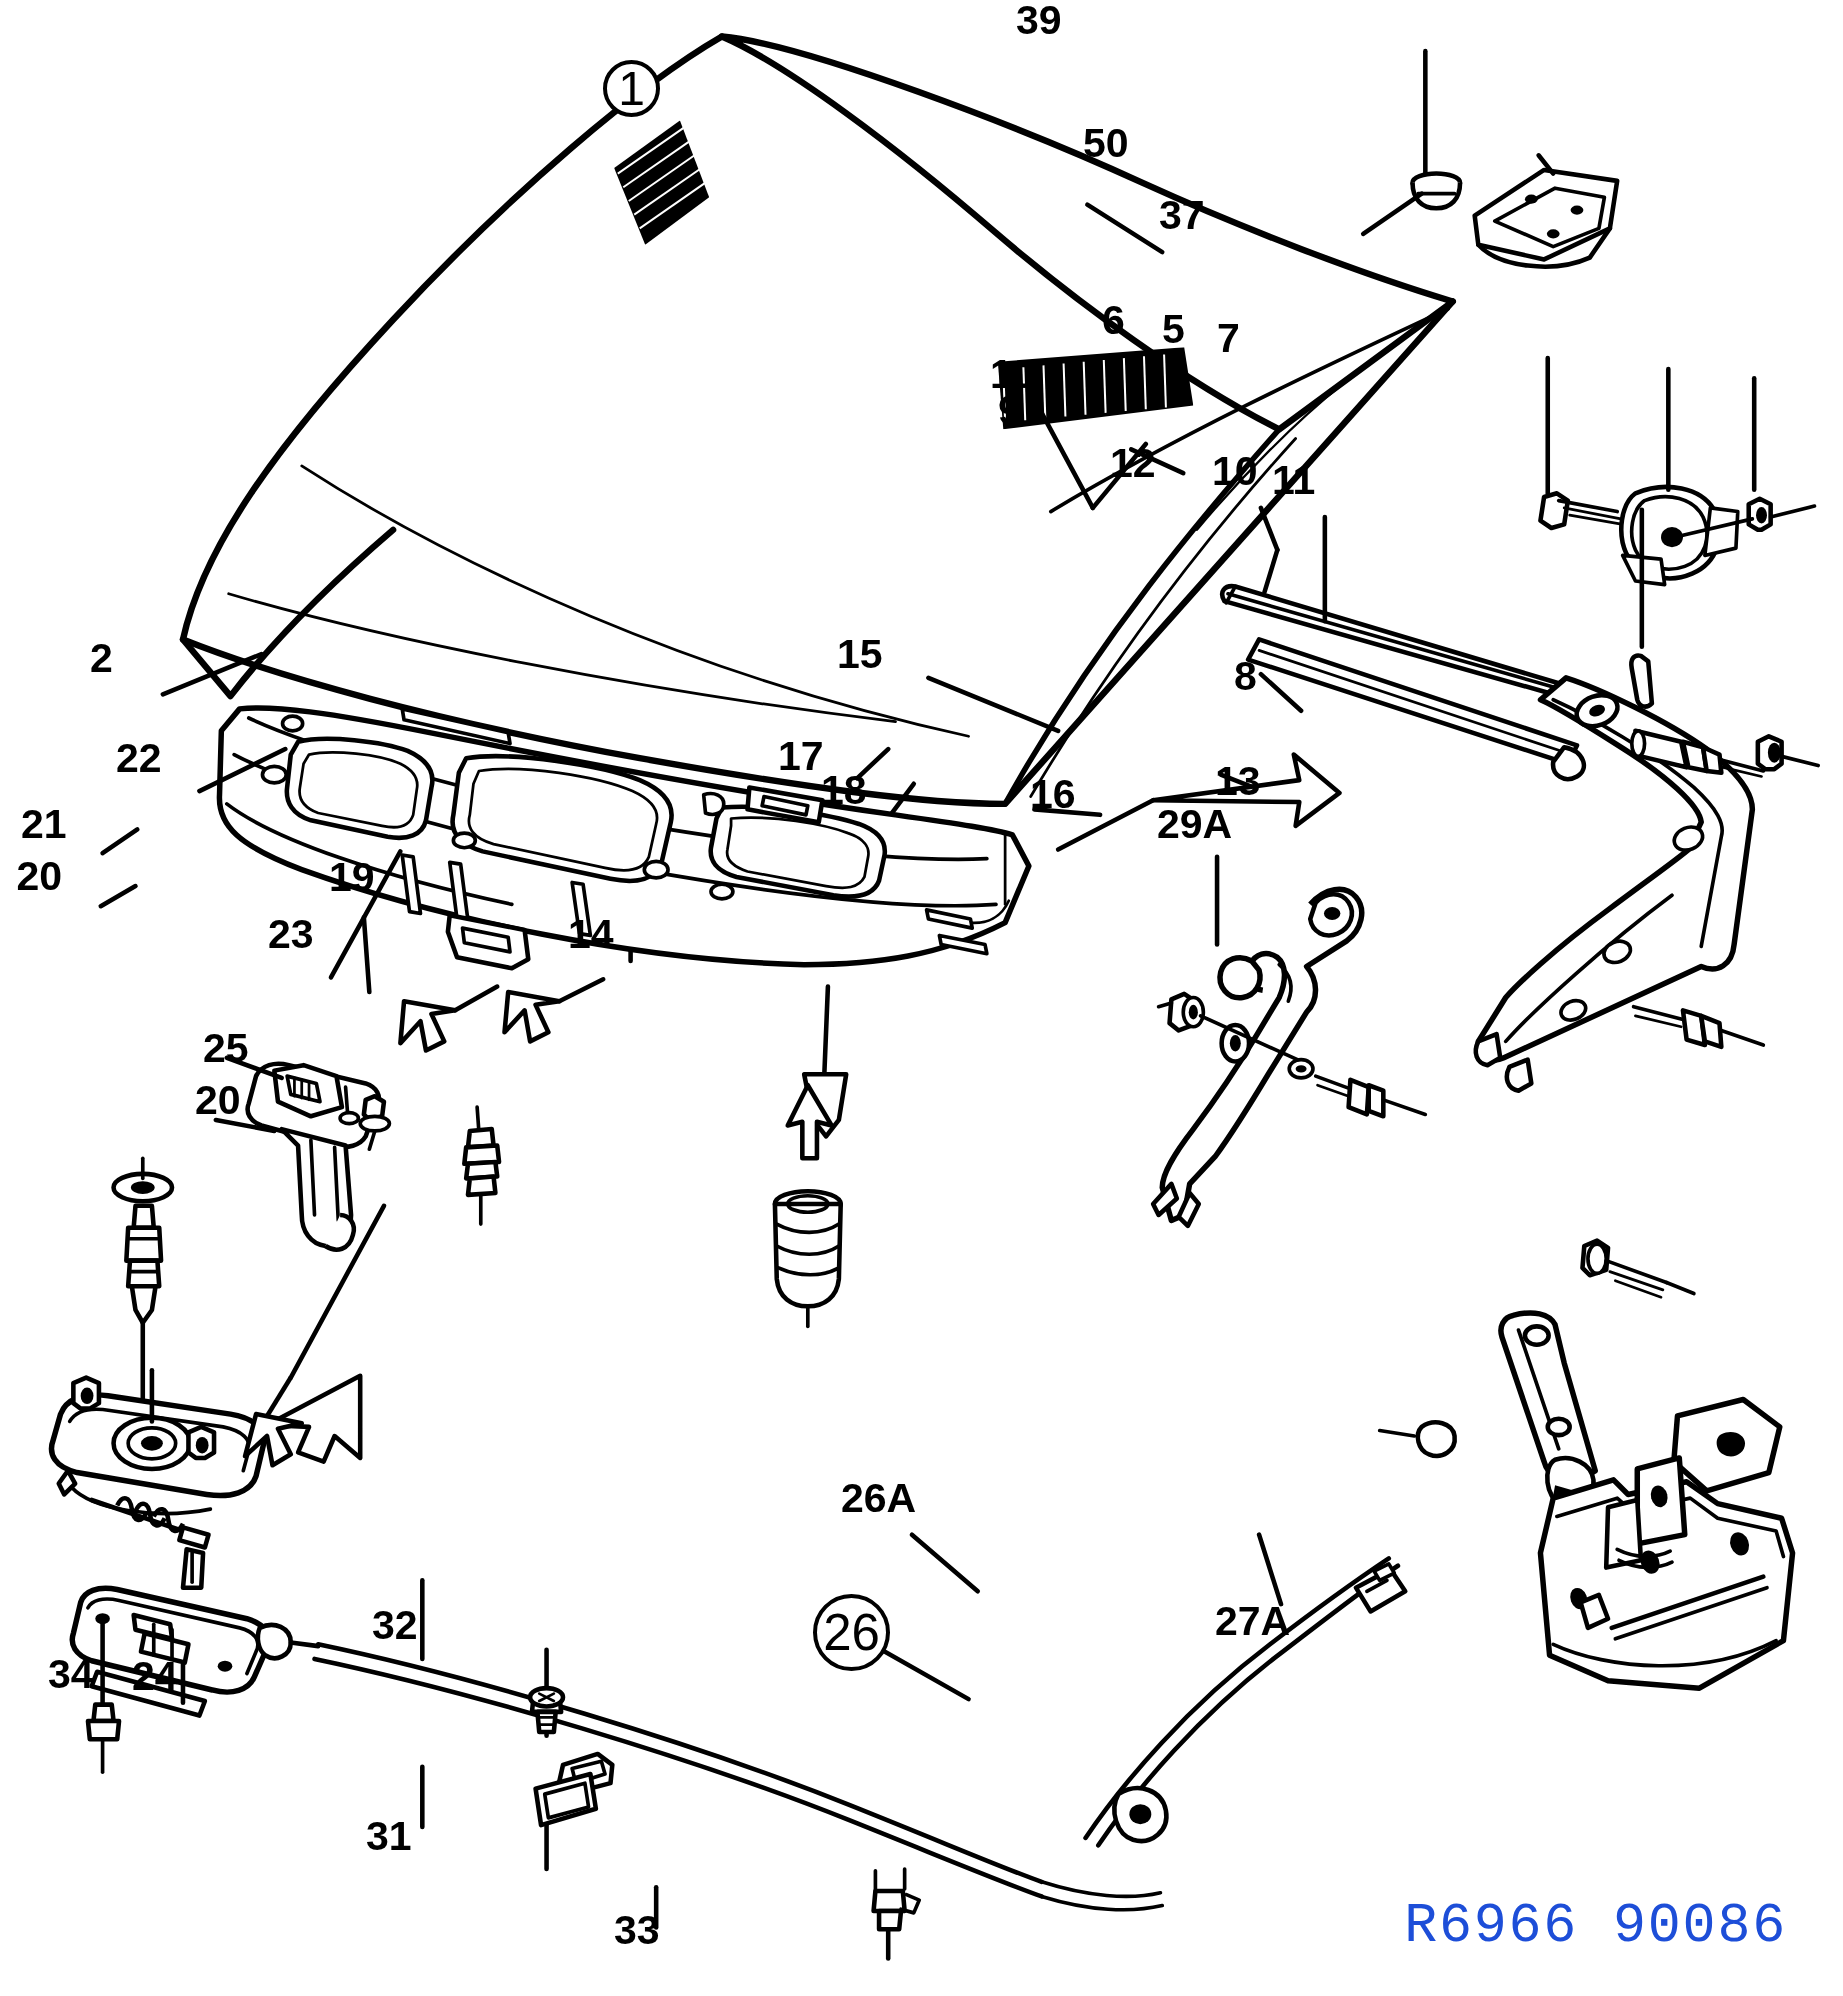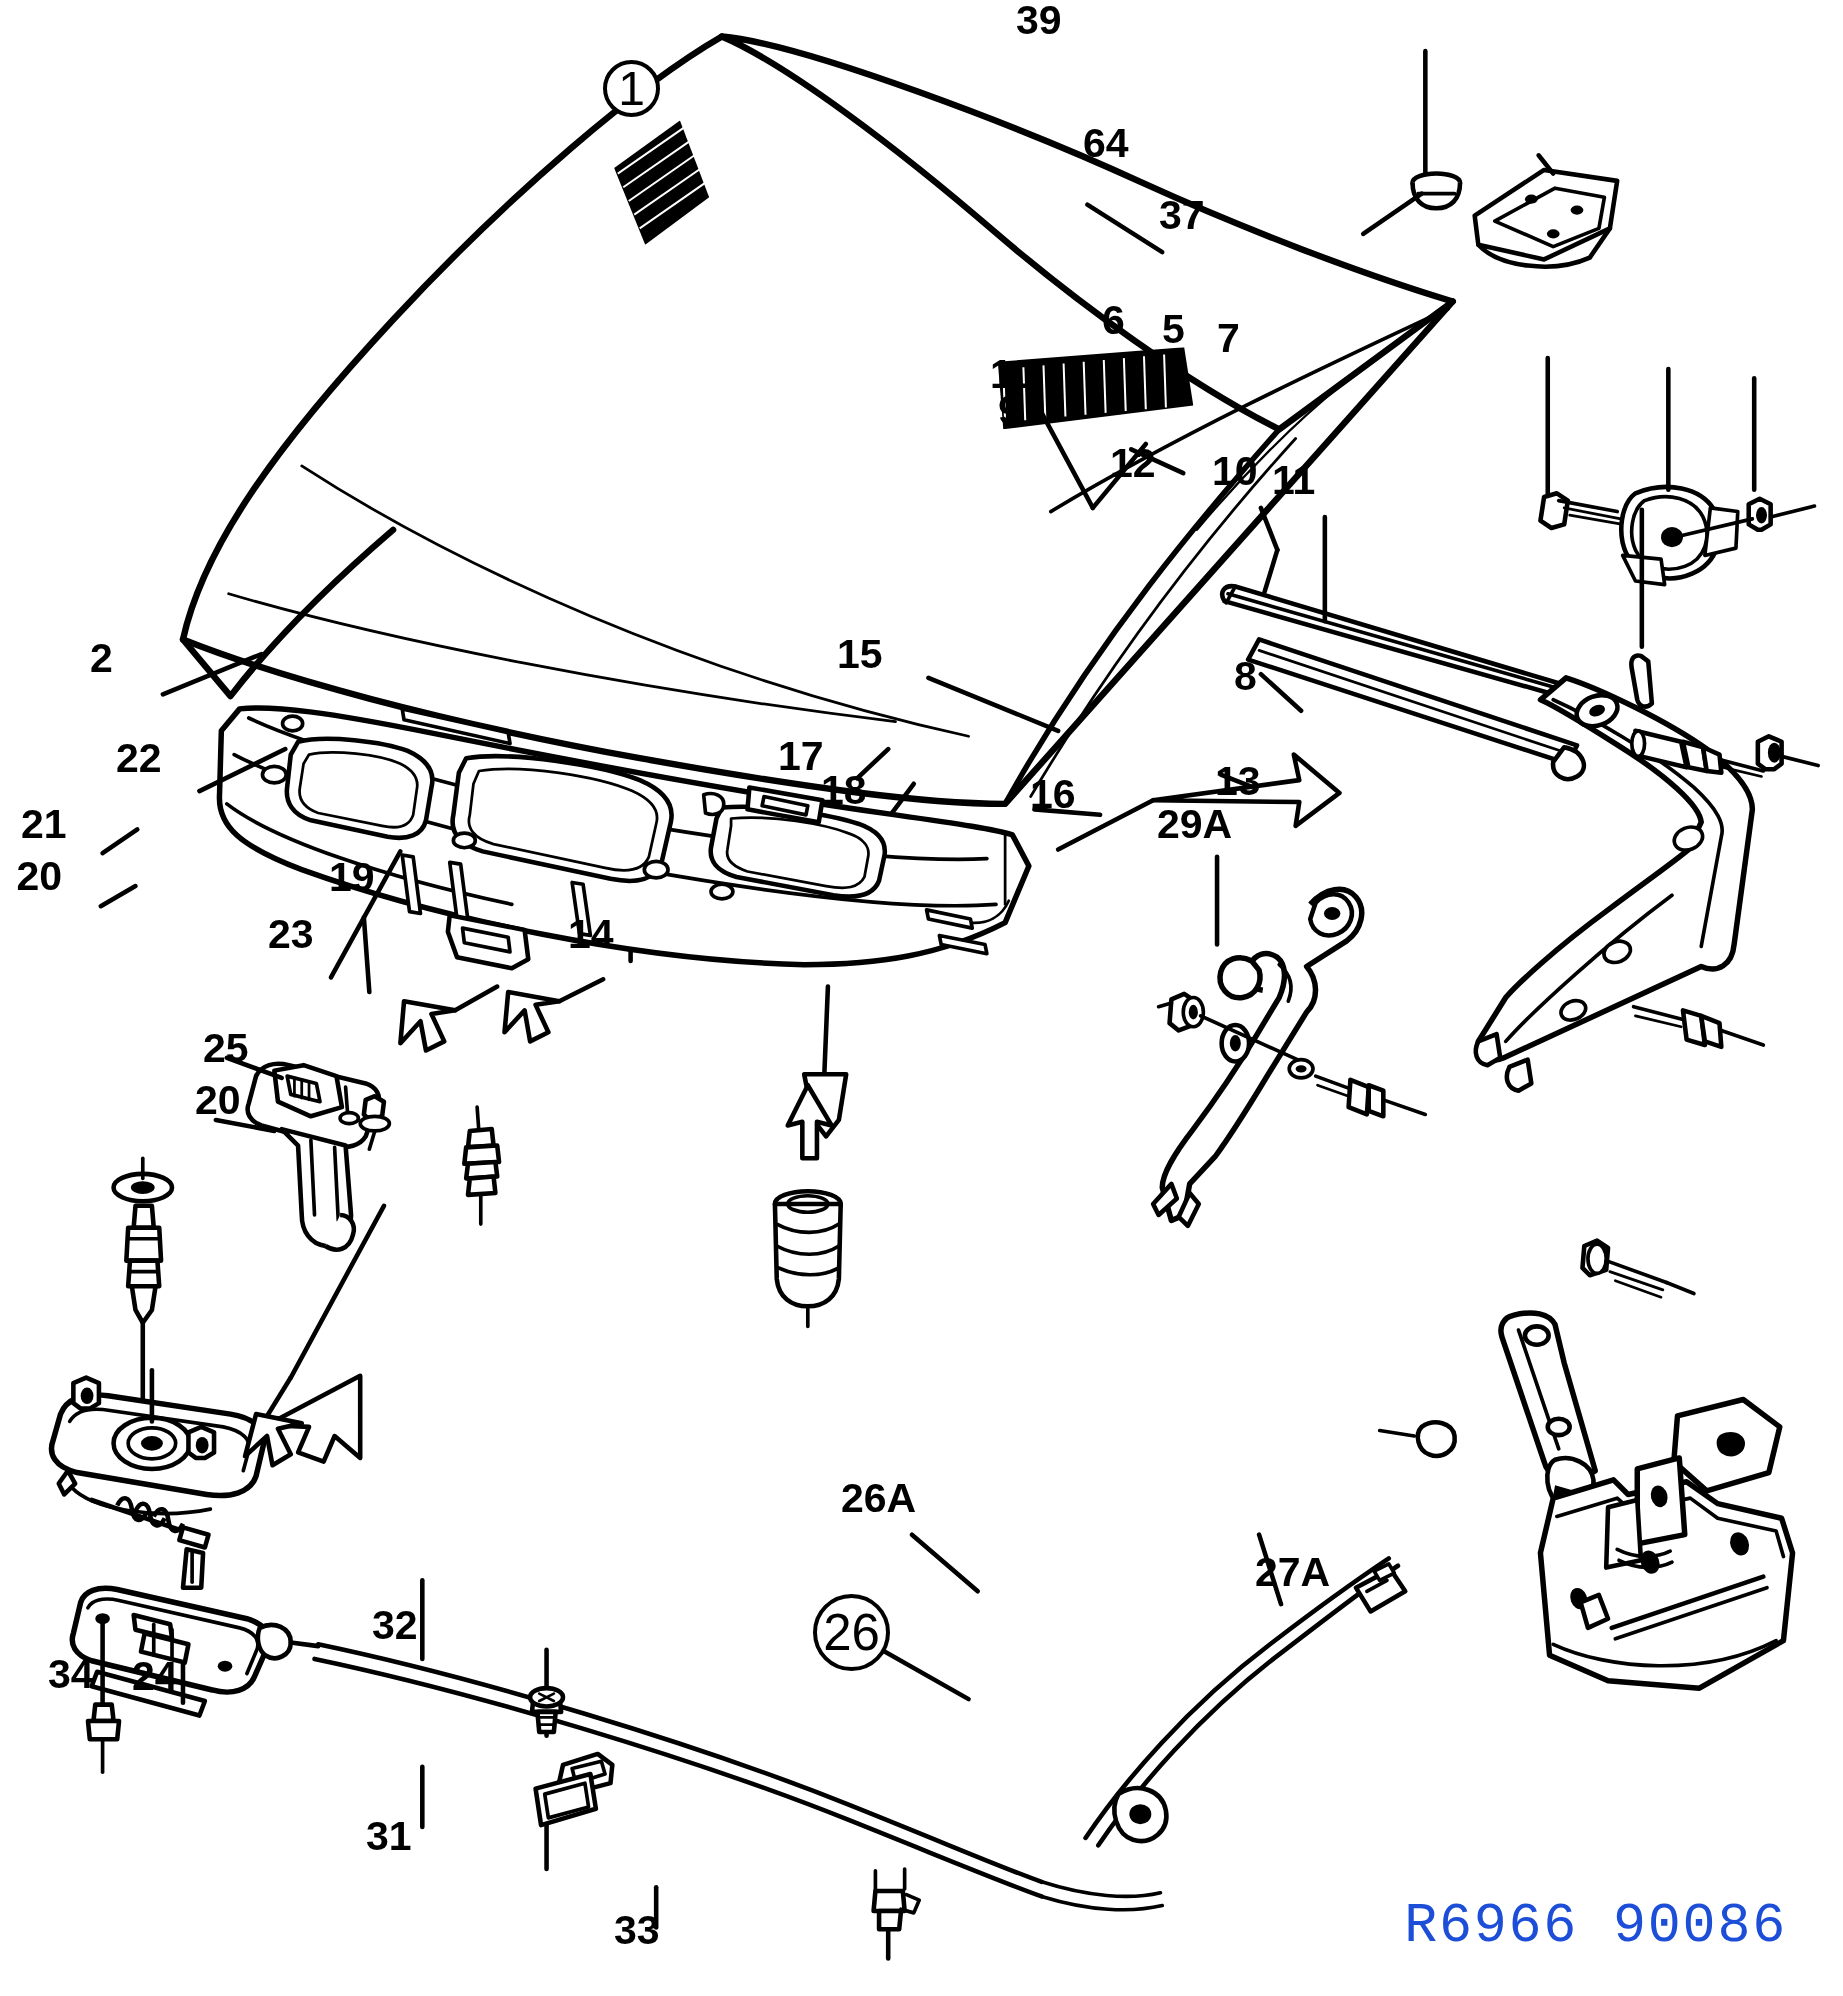--- a/index.html
+++ b/index.html
@@ -553,21 +553,21 @@
   </svg>
 
   <div class="balloon" style="left:603px;top:60px;width:57px;height:57px;font-size:48px;">
     <span>1</span>
   </div>
   <div class="balloon" style="left:813px;top:1594px;width:77px;height:77px;font-size:51px;">
     <span>26</span>
   </div>
 
   <div class="lbl" style="left:1016px;top:0px;"><span>39</span></div>
-  <div class="lbl" style="left:1083px;top:123px;"><span>64</span></div>
+  <div class="lbl" style="left:1083px;top:123px;"><span>50</span></div>
   <div class="lbl" style="left:1159px;top:195px;"><span>37</span></div>
   <div class="lbl" style="left:1102px;top:300px;"><span>6</span></div>
   <div class="lbl" style="left:1162px;top:309px;"><span>5</span></div>
   <div class="lbl" style="left:1217px;top:318px;"><span>7</span></div>
   <div class="lbl" style="left:990px;top:354px;"><span>10</span></div>
   <div class="lbl" style="left:998px;top:390px;"><span>9</span></div>
   <div class="lbl" style="left:1110px;top:443px;"><span>12</span></div>
   <div class="lbl" style="left:1212px;top:451px;"><span>10</span></div>
   <div class="lbl" style="left:1272px;top:460px;"><span>11</span></div>
   <div class="lbl" style="left:90px;top:638px;"><span>2</span></div>
@@ -580,21 +580,21 @@
   <div class="lbl" style="left:1030px;top:774px;"><span>16</span></div>
   <div class="lbl" style="left:21px;top:804px;"><span>21</span></div>
   <div class="lbl" style="left:1157px;top:804px;"><span>29</span><span>A</span></div>
   <div class="lbl" style="left:16.4px;top:856px;"><span>20</span></div>
   <div class="lbl" style="left:329px;top:857px;"><span>19</span></div>
   <div class="lbl" style="left:568px;top:914px;text-align:center;"><span>14</span></div>
   <div class="lbl" style="left:268px;top:914px;"><span>23</span></div>
   <div class="lbl" style="left:203px;top:1028px;"><span>25</span></div>
   <div class="lbl" style="left:195px;top:1080px;"><span>20</span></div>
   <div class="lbl" style="left:841px;top:1478px;"><span>26</span><span>A</span></div>
-  <div class="lbl" style="left:1215px;top:1552px;margin-left:40px;"><span>27</span><span>A</span></div>
+  <div class="lbl" style="left:1215px;top:1601px;"><span>27</span><span>A</span></div>
   <div class="lbl" style="left:372px;top:1605px;"><span>32</span></div>
   <div class="lbl" style="left:48px;top:1654px;"><span>34</span></div>
   <div class="lbl" style="left:132px;top:1656px;"><span>24</span></div>
   <div class="lbl" style="left:366px;top:1816px;"><span>31</span></div>
   <div class="lbl" style="left:614px;top:1910px;"><span>33</span></div>
 
   <div id="partno">R6966 90086</div>
 
 </div>
 

